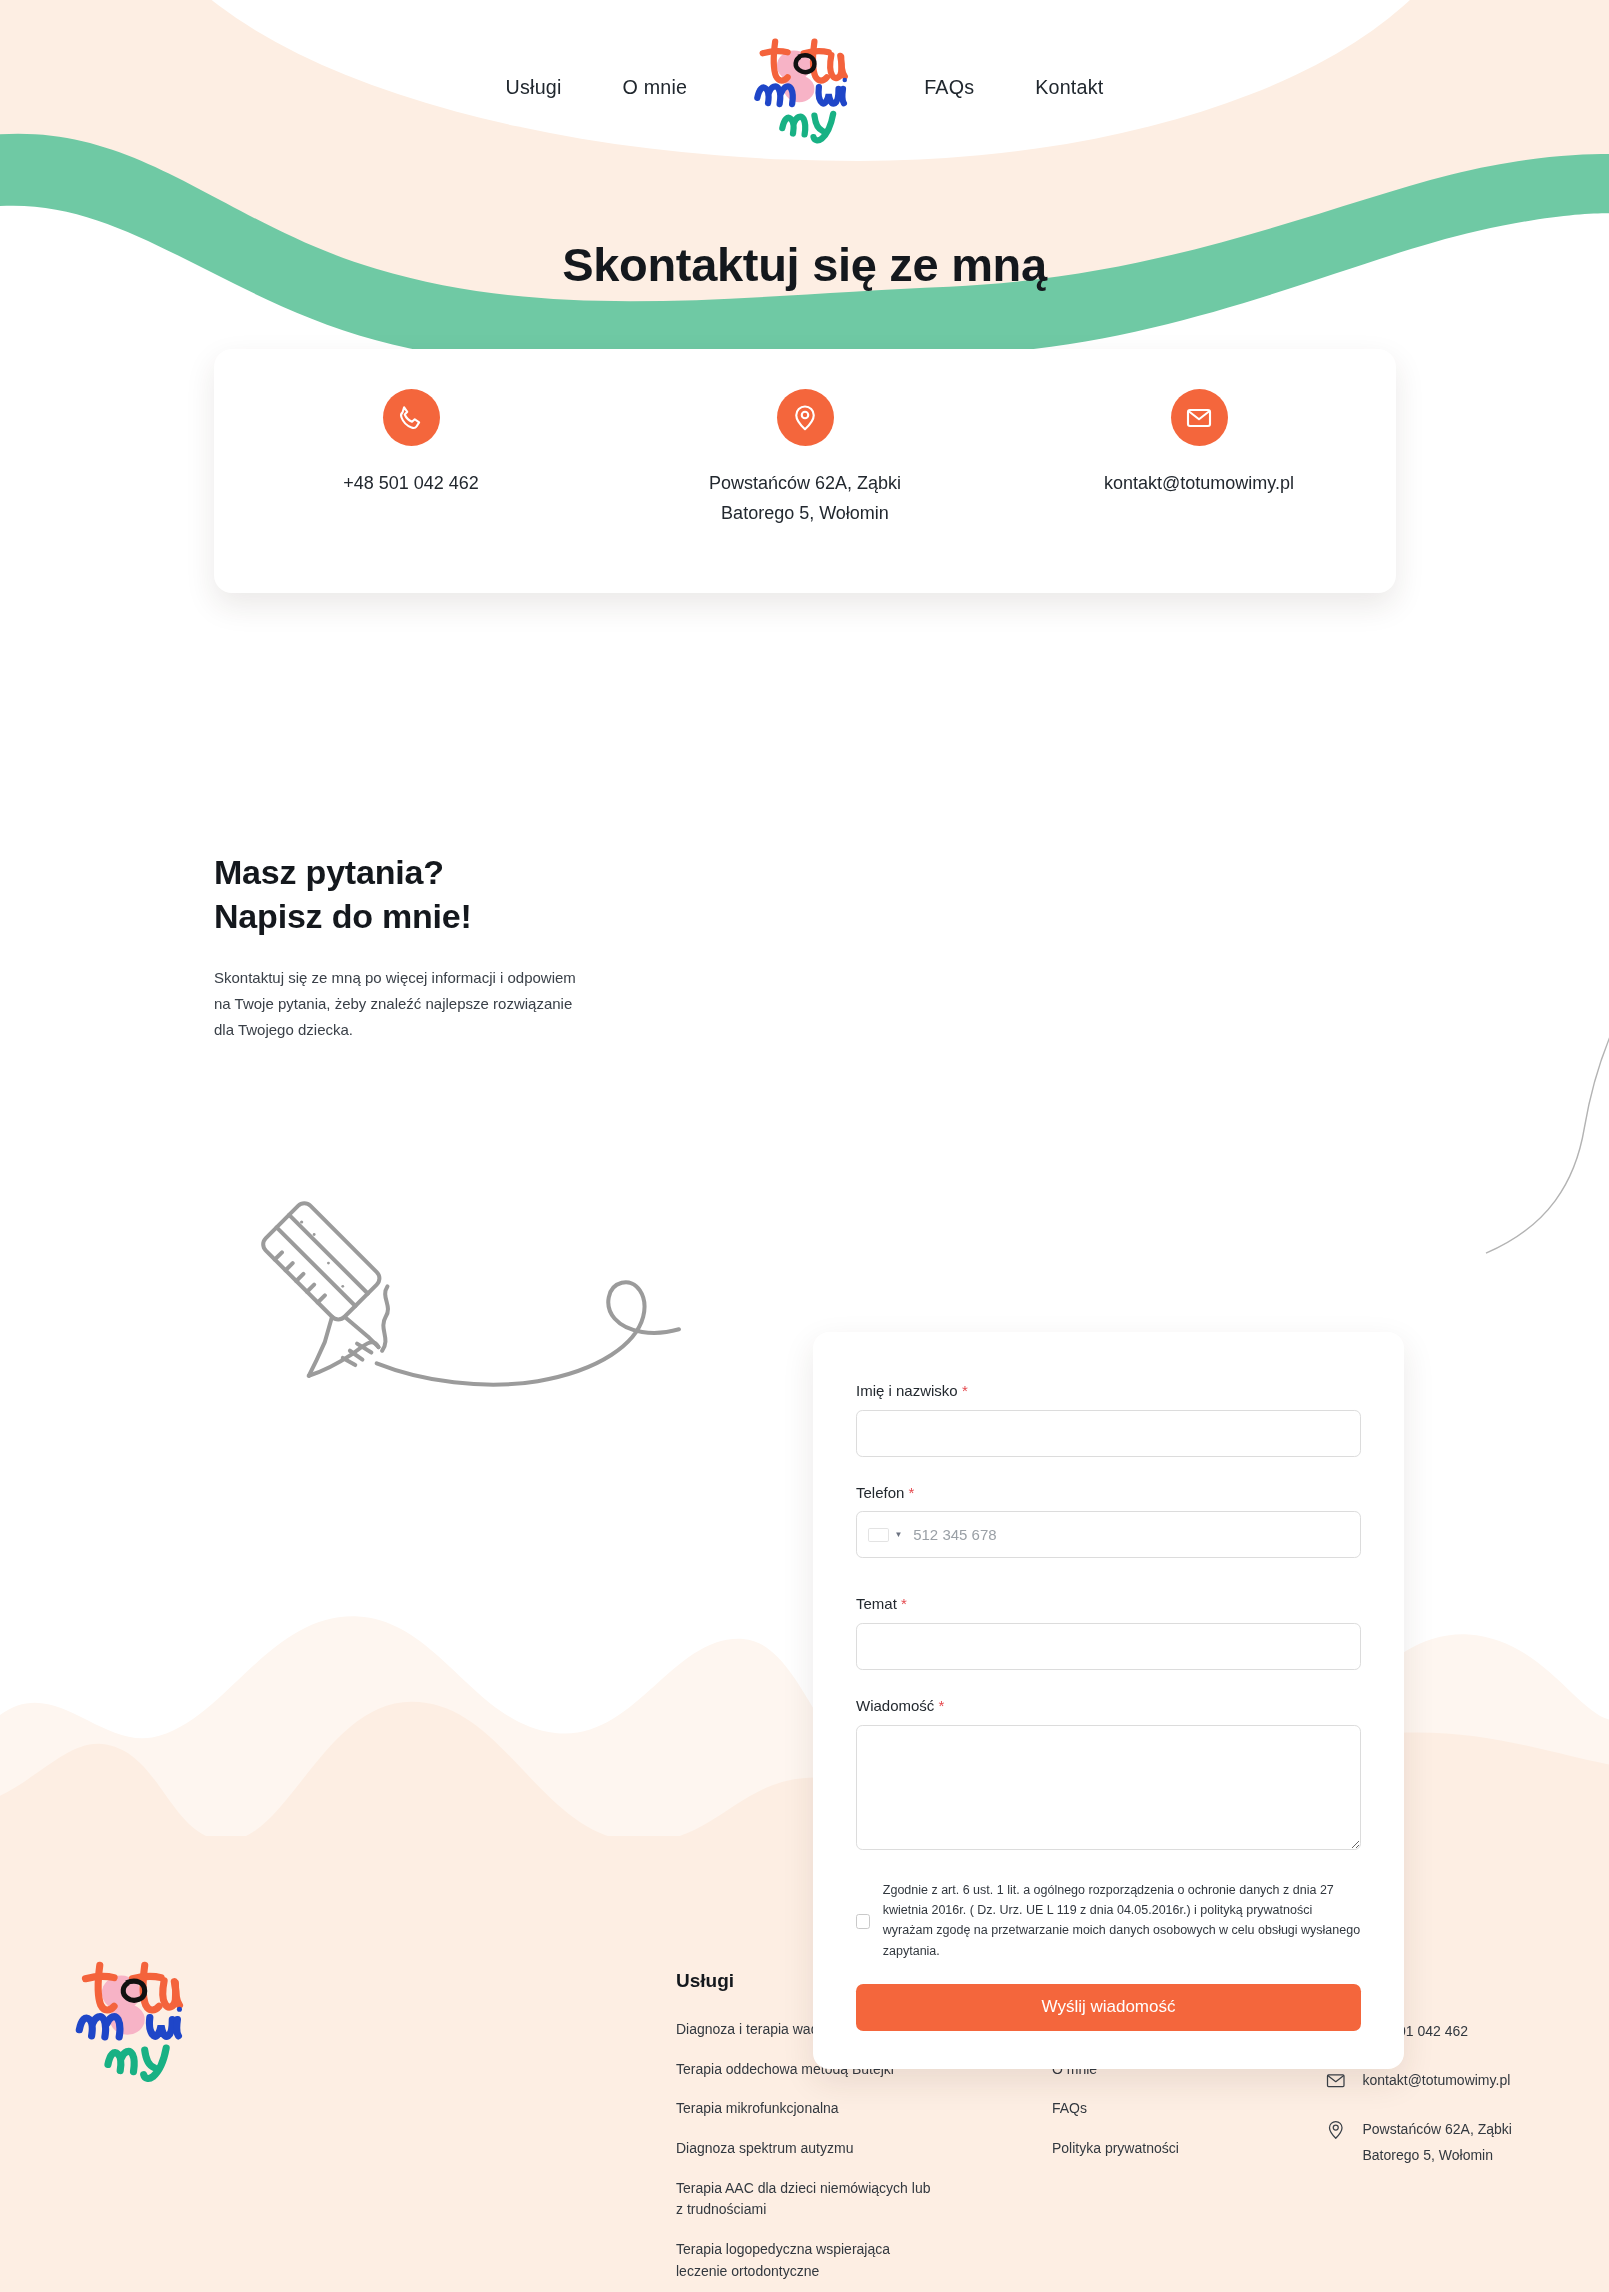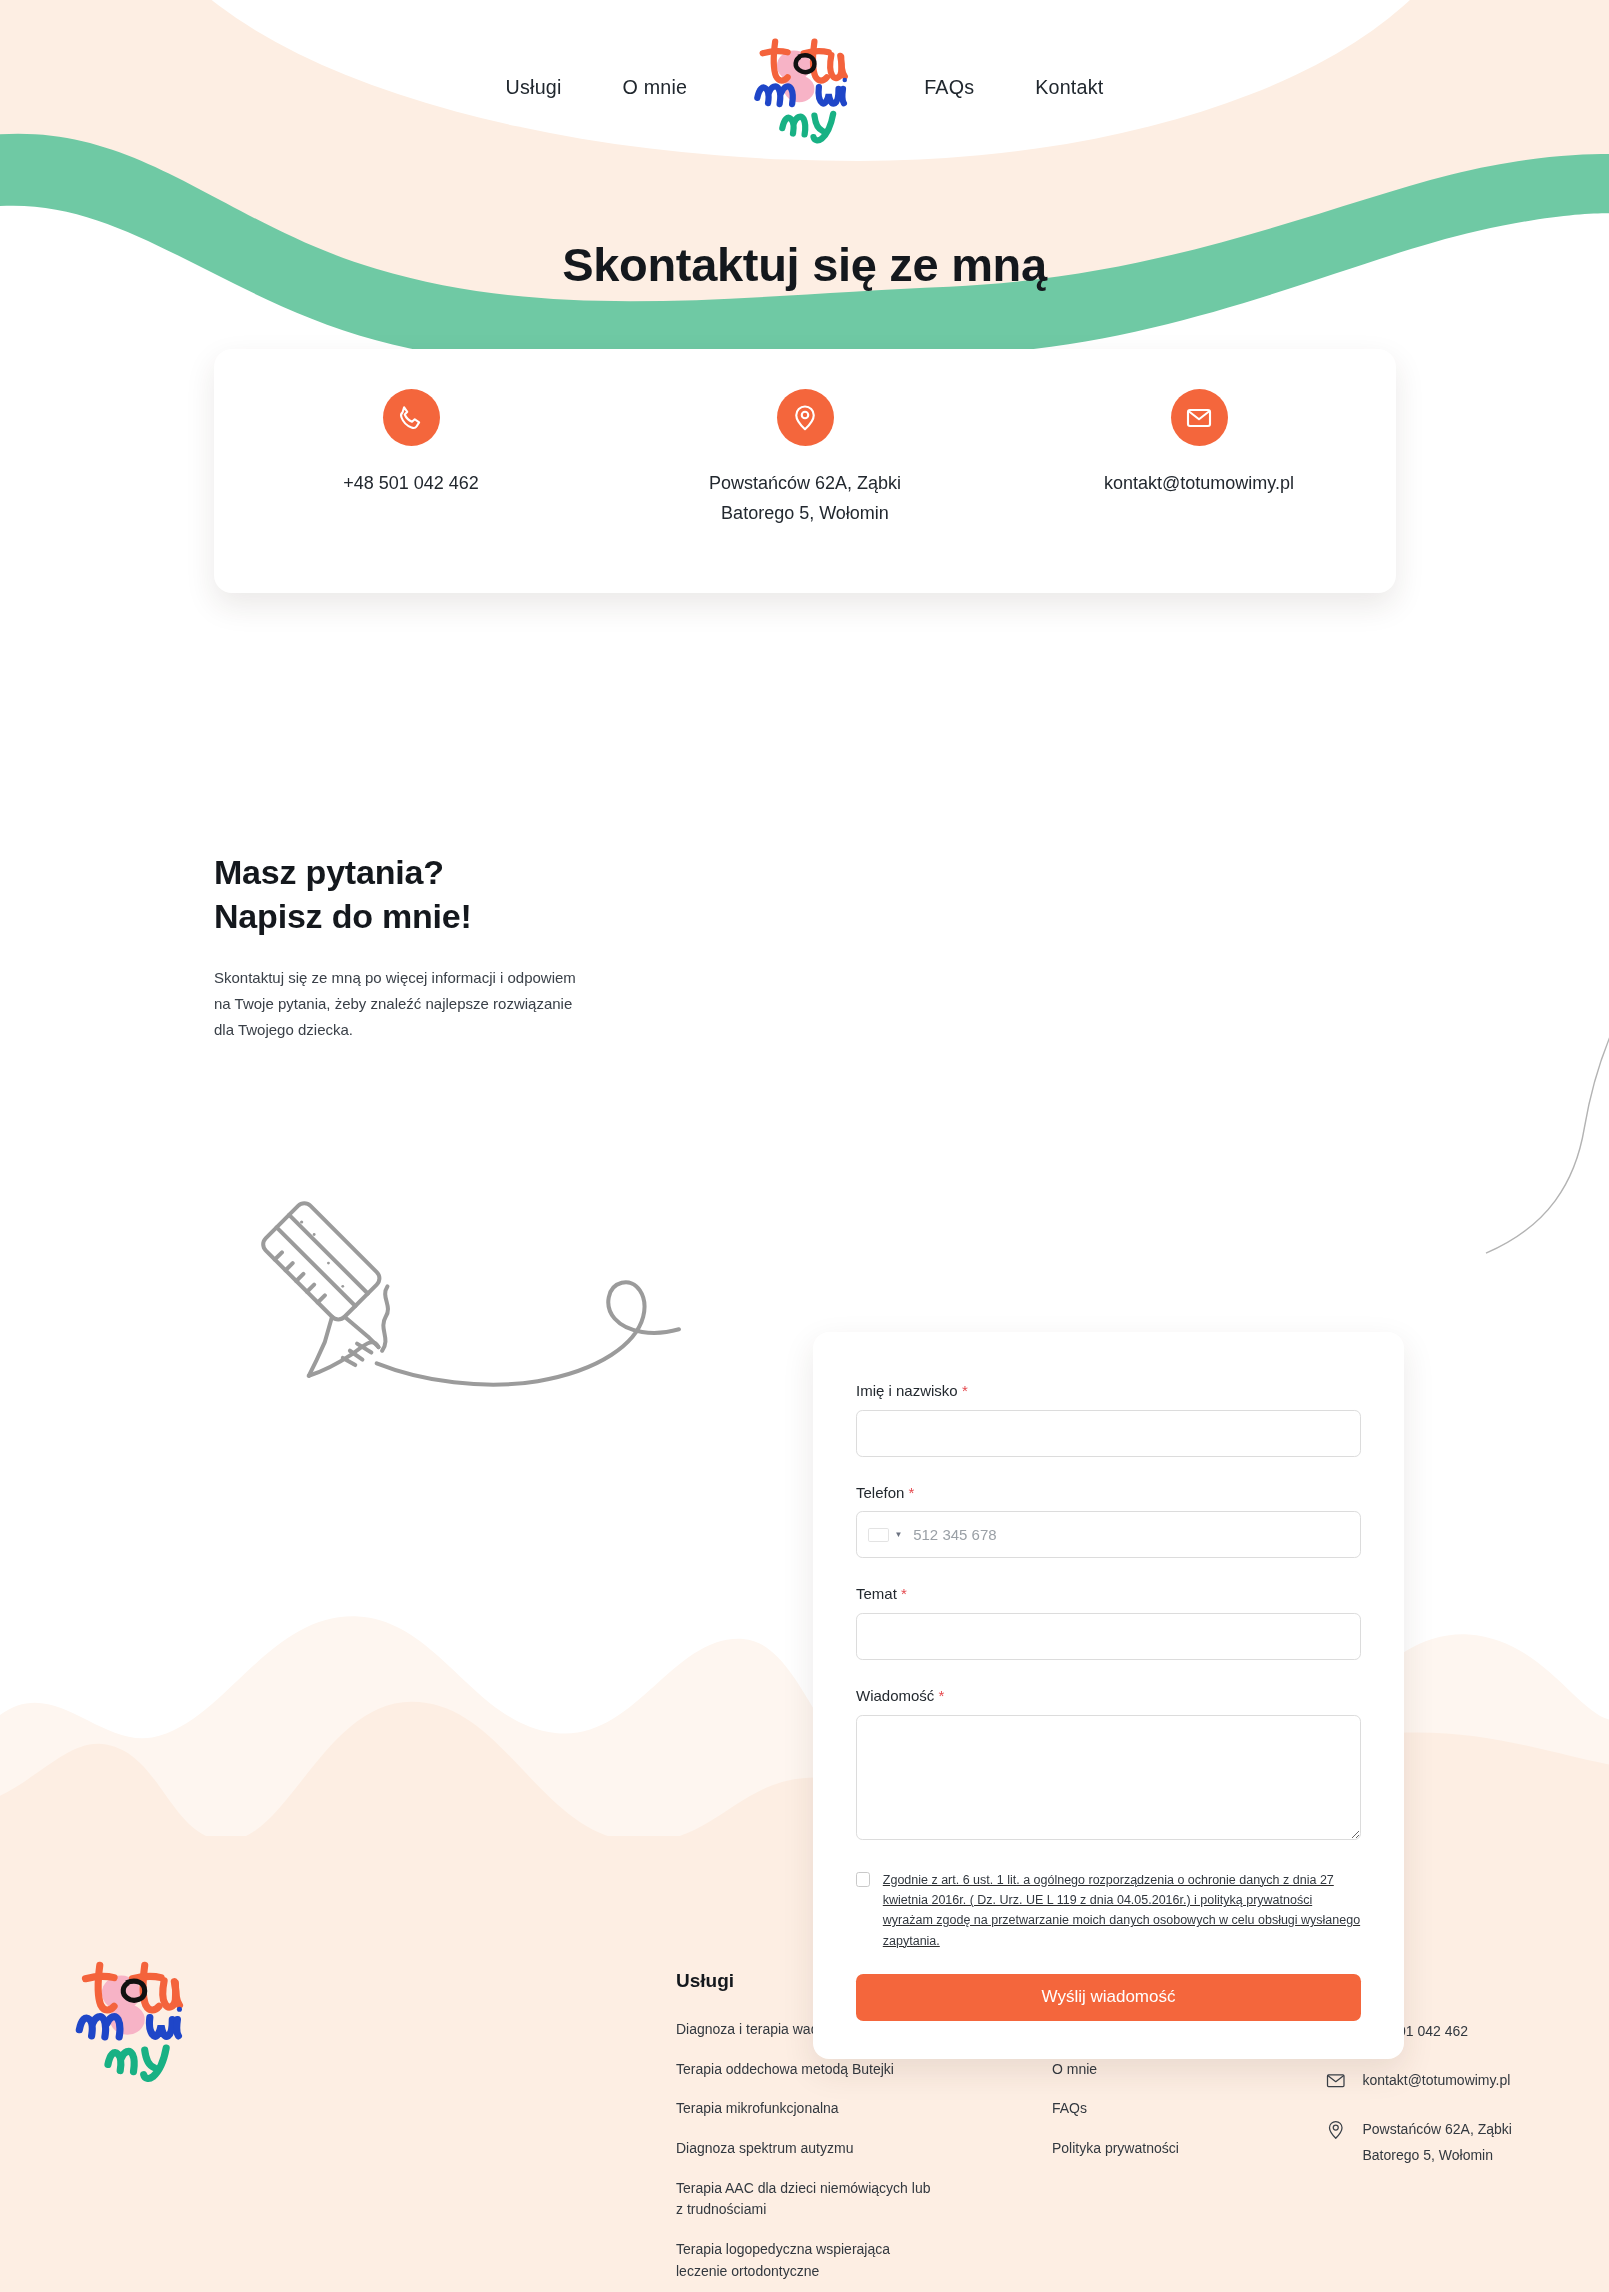--- a/index.html
+++ b/index.html
@@ -95,21 +95,21 @@
   .row2 > div { flex:1; }
   .phone-wrap { position:relative; display:flex; align-items:center;
     height:47px; border:0.9px solid #dcdcdc; border-radius:6.3px; background:#fff; padding:0 10.7px; }
   .flag { width:21.5px; height:14.3px; border-radius:1.8px; overflow:hidden; flex:0 0 auto;
           border:0.9px solid #e3e3e3; }
   .flag .fw { height:50%; background:#fff; }
   .flag .fr { height:50%; background:#dc143c; }
   .caret { margin-left:5.4px; font-size:8px; color:#6b7280; }
   .phone-ph { margin-left:10.7px; font-size:15px; color:#9aa0a6; }
 
-  .consent { display:flex; gap:12.5px; align-items:flex-start; margin-top:22px; margin-bottom:23px;text-decoration:underline; }
+  .consent { display:flex; gap:12.5px; align-items:center; margin-top:22px; margin-bottom:23px; }
   .cbox { width:14.3px; height:14.3px; border:0.9px solid #c9c9c9; border-radius:2.7px; background:#fff;
           flex:0 0 auto; margin-top:2.7px; cursor:pointer; }
   .consent-text { font-size:12.5px; line-height:1.62; color:#32383f; }
 
   .submit {
     width:100%; height:47px; border:none; border-radius:7.2px;
     background:#f4663c; color:#fff; font-size:17px; cursor:pointer;
     font-family:"Liberation Sans", sans-serif;
   }
 
@@ -283,21 +283,21 @@
         <div class="phone-wrap">
           <span class="flag">
             <span class="fw"></span><span class="fr"></span>
           </span>
           <span class="caret">▼</span>
           <span class="phone-ph">512 345 678</span>
         </div>
       </div>
     </div>
 
-    <div class="field" style="margin-top:27px;">
+    <div class="field" style="margin-top:37px;">
       <label class="flabel">
         <span>Temat</span>
         <span class="req">*</span>
       </label>
       <input class="finput" type="text" placeholder="" style="">
     </div>
 
     <div class="field">
       <label class="flabel">
         <span>Wiadomość</span>

